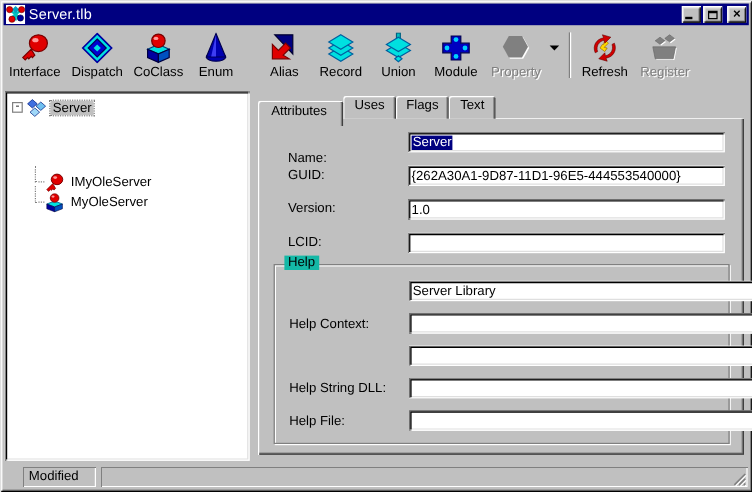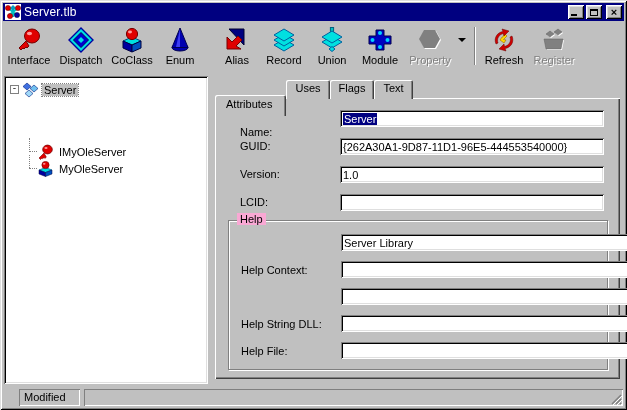--- a/index.html
+++ b/index.html
@@ -81,21 +81,21 @@
   
   .tabctl { position:absolute; left:215px; top:78px; width:405px; height:301px; }
   .tabs { position:absolute; left:0; top:0; height:21px; display:flex; z-index:2; }
   .tab {
     height:19px; margin-top:2px; padding:2px 9px 0 9px; background:#c0c0c0;
     box-shadow: inset 1px 1px 0 #fff, inset -1px 0 0 #404040, inset -2px 0 0 #808080;
     border-top-left-radius:2px; border-top-right-radius:2px;
     font-size:11px; white-space:nowrap;
   }
   .tab.active {
-    height:21px; margin-top:17px; padding-top:3px; position:relative; z-index:3;
+    height:21px; margin-top:6px; padding-top:3px; position:relative; z-index:3;
     padding-left:11px; padding-right:14px;
   }
   .tabpage {
     position:absolute; left:0; top:20px; width:405px; height:281px; background:#c0c0c0;
     box-shadow: inset 1px 1px 0 #fff, inset -1px -1px 0 #404040, inset -2px -2px 0 #808080;
     z-index:1;
   }
 
   .field-label { position:absolute; left:25px; width:98px; white-space:nowrap; }
   .tinput {
@@ -106,21 +106,21 @@
                 inset 2px 2px 0 #000, inset -2px -2px 0 #dfdfdf;
   }
   .fake-input { display:flex; align-items:center; }
   .fake-input .sel { background:#000080; color:#fff; padding:0 1px; }
 
   .groupbox {
     position:absolute; left:13px; top:122px; width:380px; height:150px;
     border:1px solid #808080;
     box-shadow: inset 1px 1px 0 #fff, 1px 1px 0 #fff;
   }
-  .group-title { position:absolute; top:-8px; left:8px; background:#f9a8d4; padding:0 3px; }
+  .group-title { position:absolute; top:-8px; left:8px; background:#14b8a6; padding:0 3px; }
   .groupbox .field-label { left:12px; width:100px; }
   .groupbox .tinput { left:112px; width:296px; }
 
   
   .statusbar { position:absolute; left:3px; right:3px; bottom:3px; height:20px;
     display:flex; align-items:center; gap:4px; padding:1px 1px 1px 16px; }
   .spanel {
     height:17px;
     box-shadow: inset 1px 1px 0 #808080, inset -1px -1px 0 #fff;
     padding:2px 5px 0 5px; white-space:nowrap;

